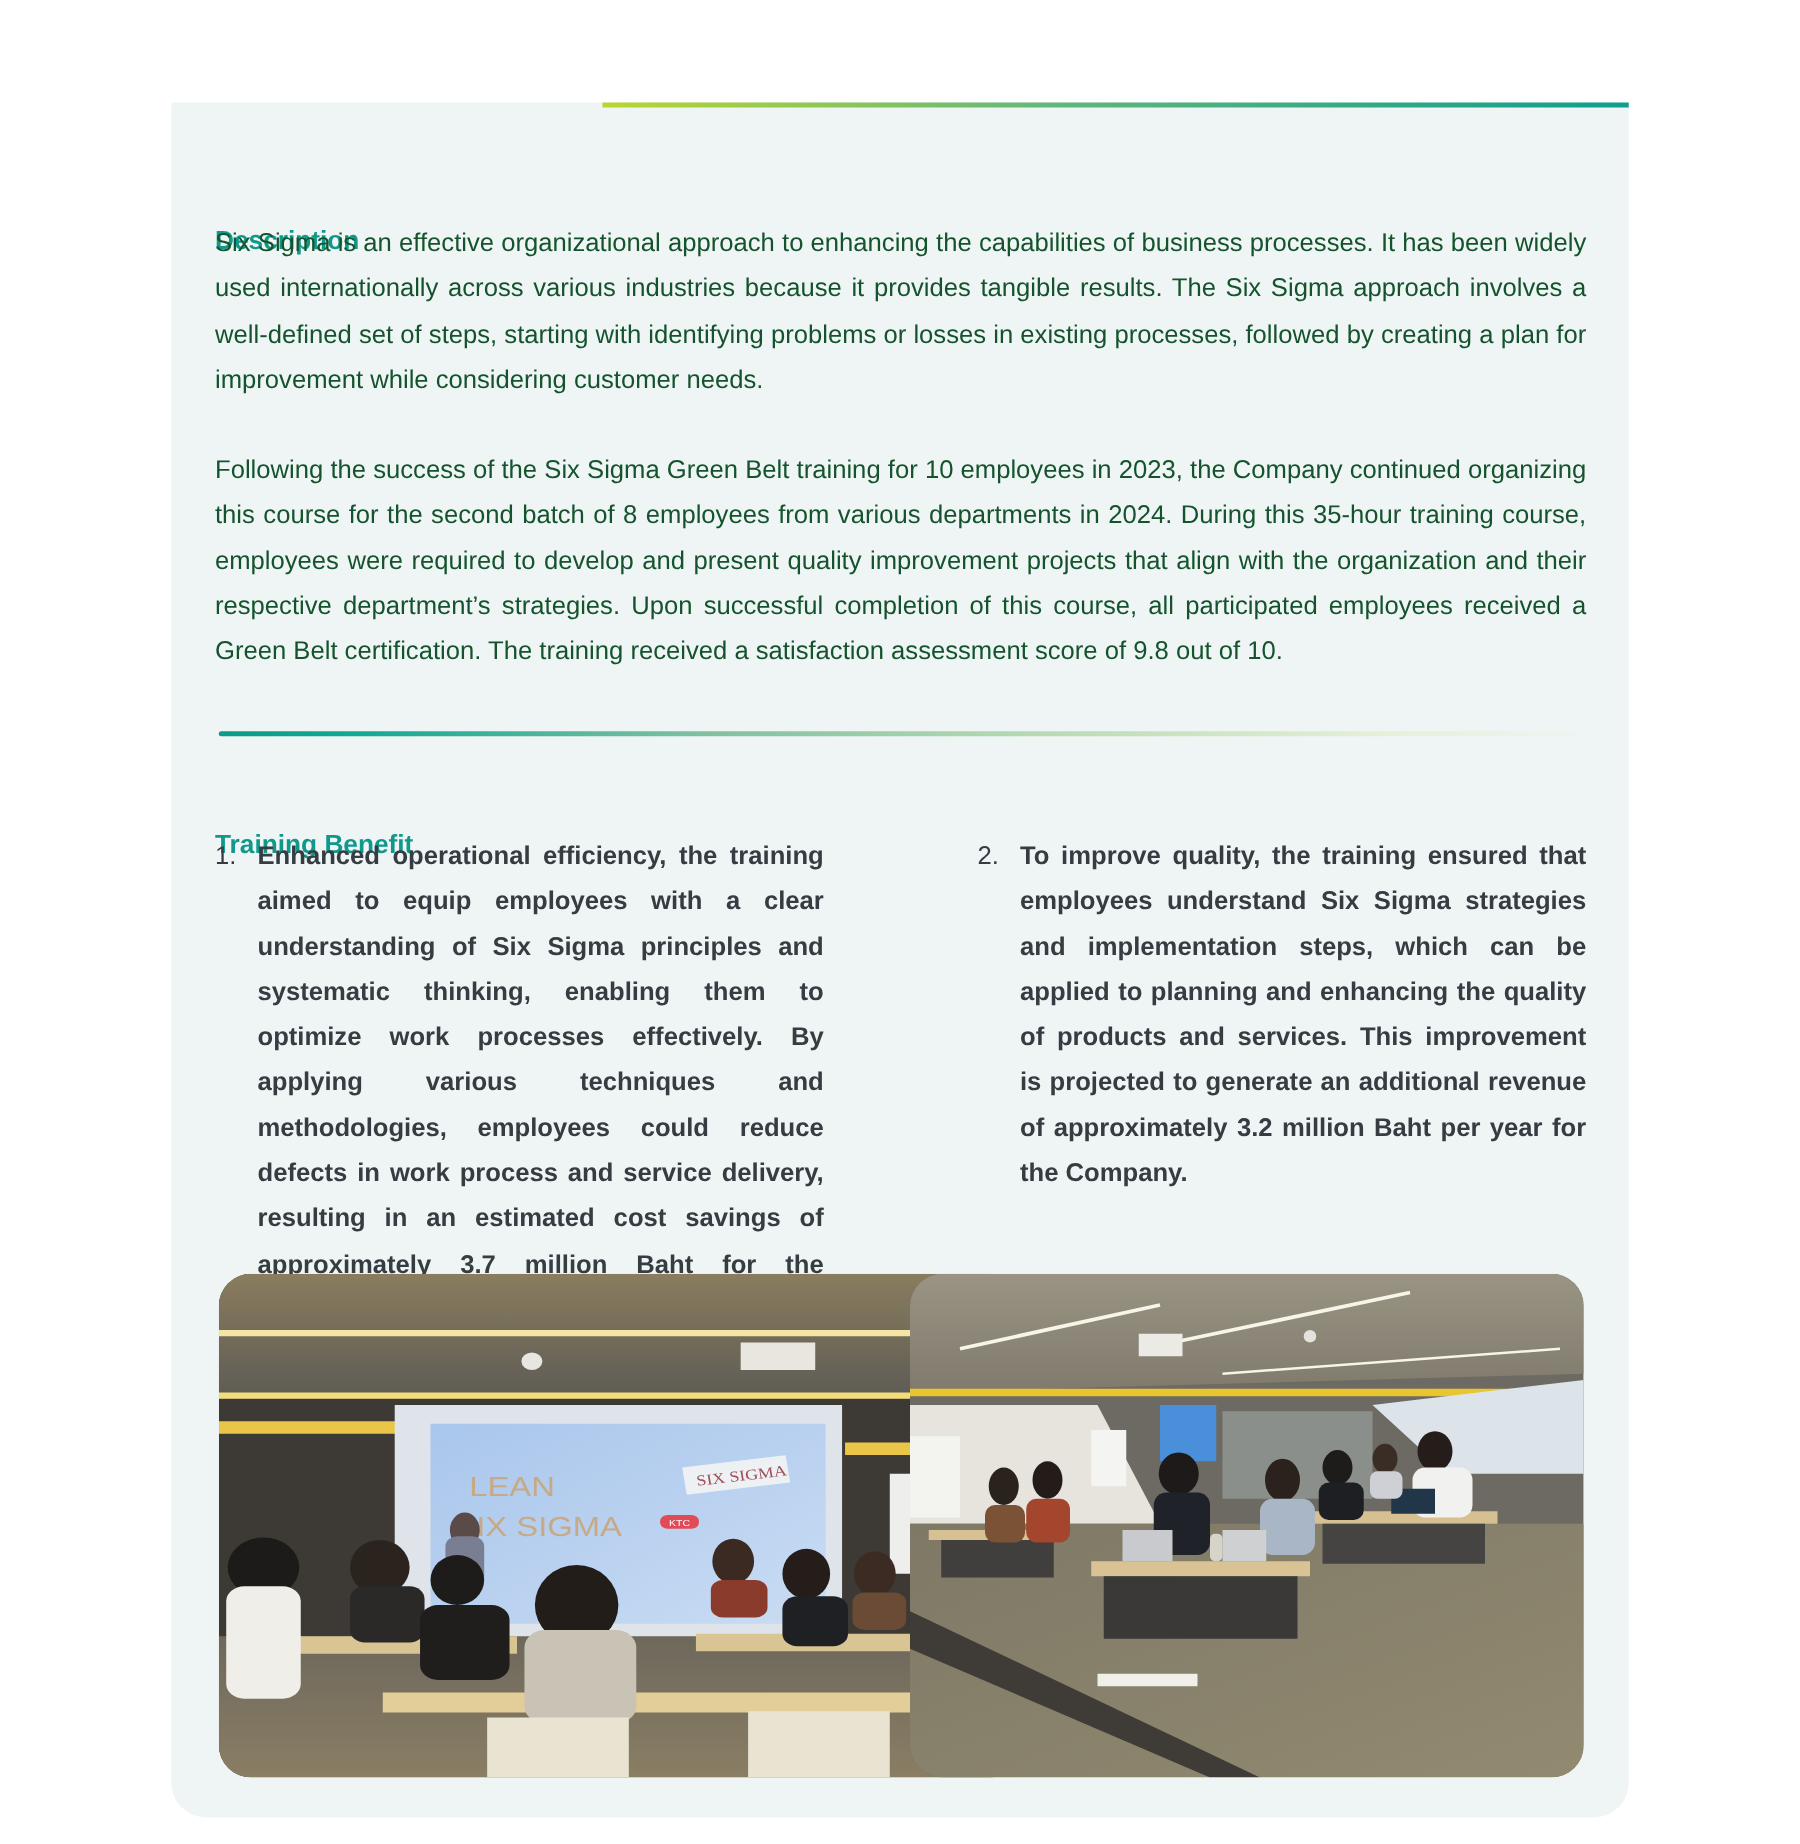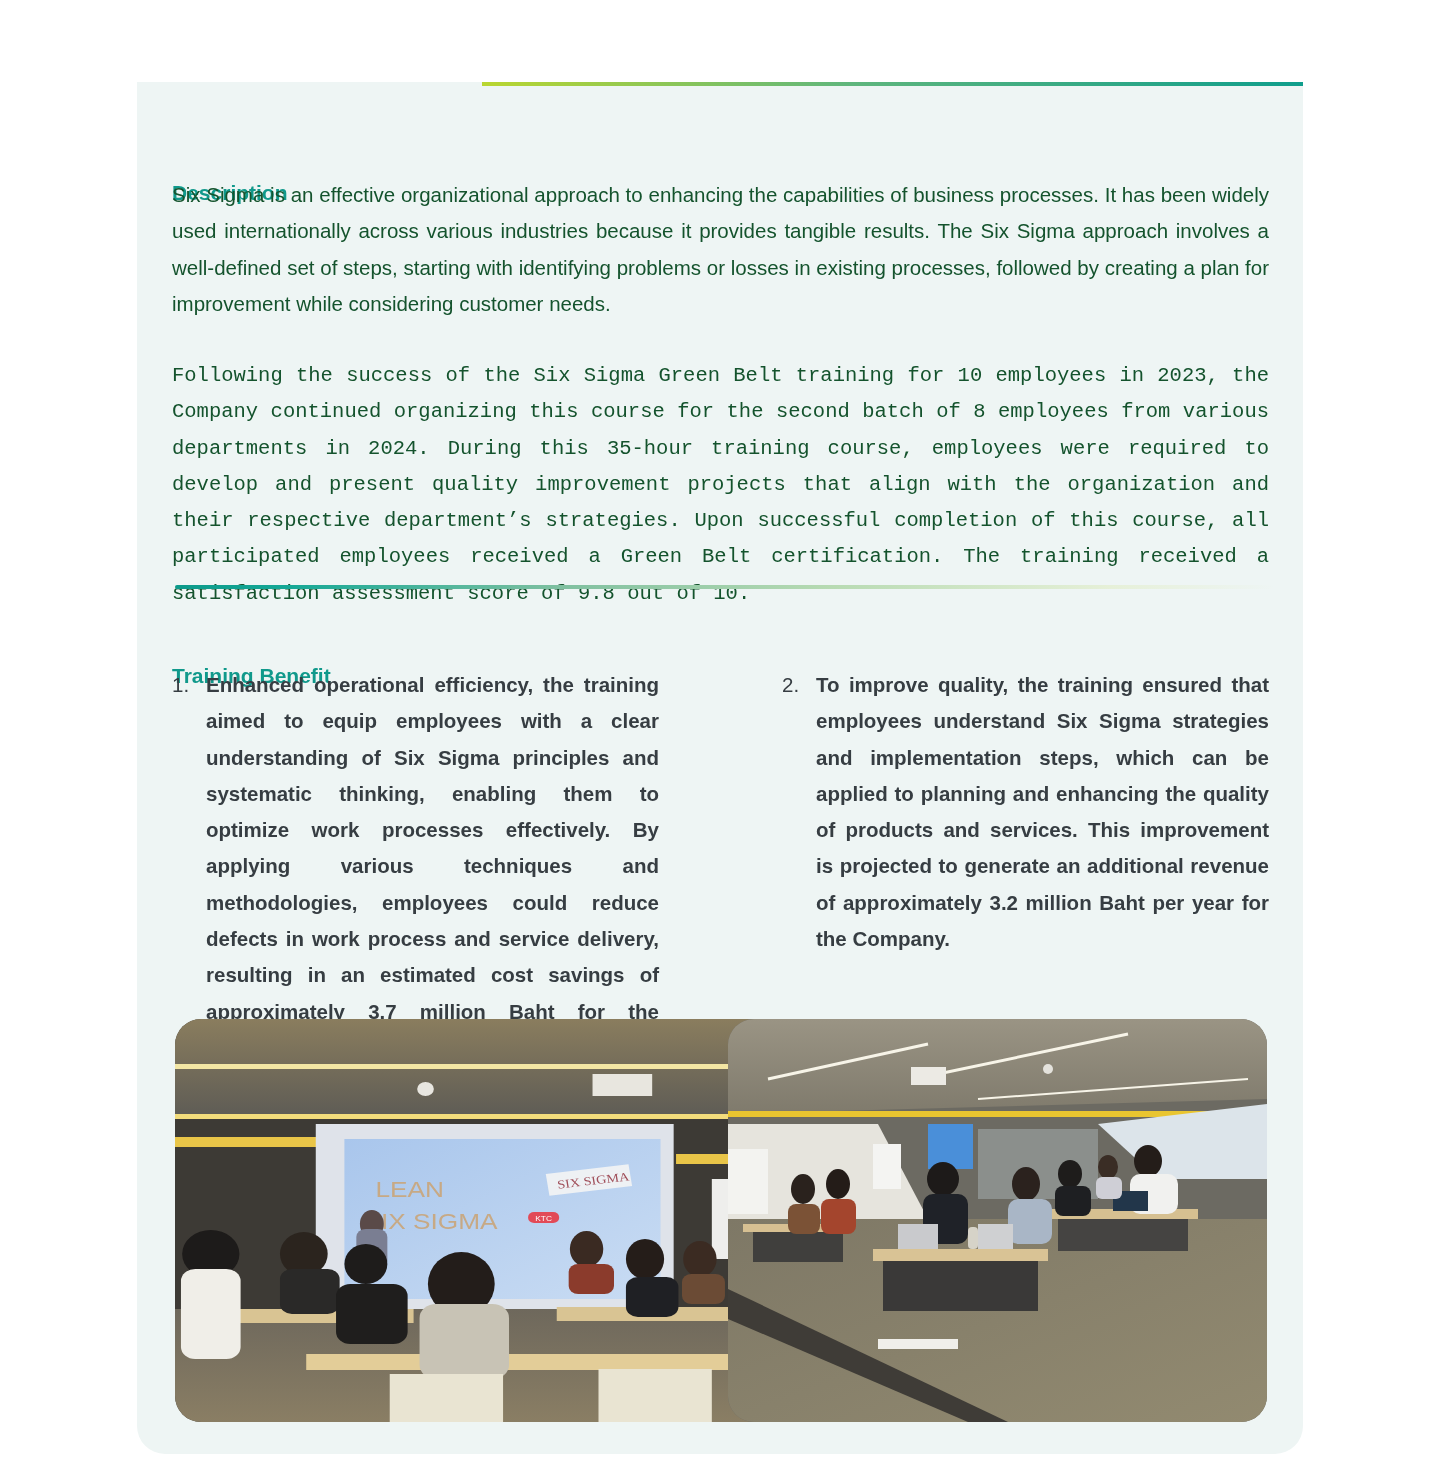--- a/index.html
+++ b/index.html
@@ -67,21 +67,21 @@
     .para {
       position: absolute;
       left: 172px;
       width: 1097px;
       font-size: 20.5px;
       line-height: 36.3px;
       text-align: justify;
       color: #14532d;
     }
     .para1 { top: 177px; }
-    .para2 { top: 358px; font-family: Liberation Mono, monospace; }
+    .para2 { top: 358px; }
     .divider {
       position: absolute;
       left: 175px;
       top: 585px;
       width: 1100px;
       height: 4px;
       border-radius: 2px;
       background: linear-gradient(90deg, #0c9a8a 0%, #14a896 10%, #7fc0a0 35%, #b8dbb3 60%, #e6f0d8 85%, rgba(238,245,244,0) 100%);
     }
     .benefit {

